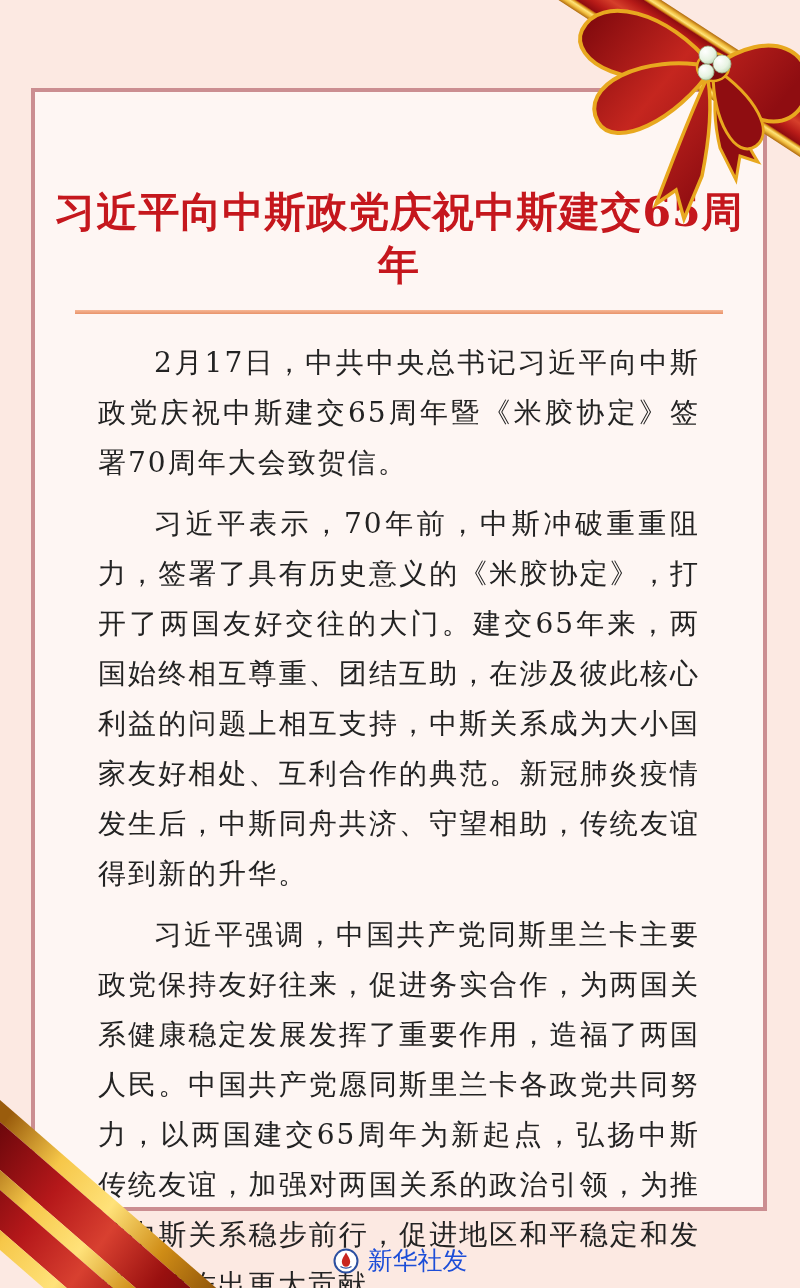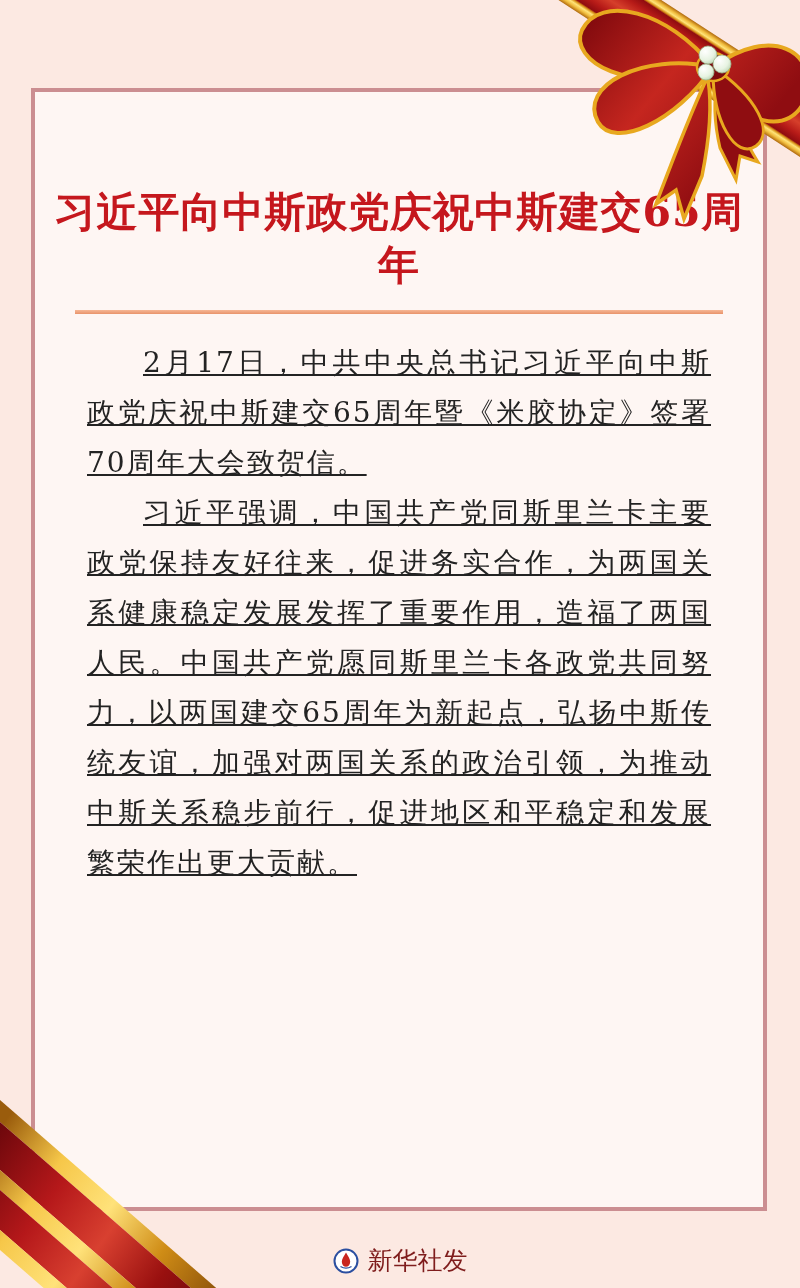--- a/index.html
+++ b/index.html
@@ -19,40 +19,41 @@
     letter-spacing:1px;
   }
   .divider {
     height:4px; margin:18px 40px 0;
     background:linear-gradient(to bottom,#f6b795,#e8936a);
   }
   .body-text {
     margin:24px 52px 0; font-size:28px; line-height:50px; color:#232323;
     text-align:justify; letter-spacing:2px;
   }
-  .body-text p { margin:0; text-indent:2em;text-decoration:underline; }
+  .body-text p { margin:11px; text-indent:2em; }
   .footer {
     position:absolute; left:0; right:0; top:1244px; z-index:2;
     display:flex; justify-content:center; align-items:center; gap:9px;
-    color:#7f1d1d; font-size:25px;
+    color:#1d4ed8; font-size:25px;
     font-family:"DejaVu Sans","Liberation Sans",sans-serif;
   }
   .ribbon-top { position:absolute; top:0; right:0; z-index:3; }
   .ribbon-bottom { position:absolute; left:0; bottom:0; z-index:3; }
 </style>
 </head>
 <body>
 
 <div class="frame">
   <div class="title">
     <div>习近平向中斯政党庆祝中斯建交65周年</div>
   </div>
   <div class="divider"></div>
   <div class="body-text">
     <p>2月17日，中共中央总书记习近平向中斯政党庆祝中斯建交65周年暨《米胶协定》签署70周年大会致贺信。</p>
+    <p>习近平表示，70年前，中斯冲破重重阻力，签署了具有历史意义的《米胶协定》，打开了两国友好交往的大门。建交65年来，两国始终相互尊重、团结互助，在涉及彼此核心利益的问题上相互支持，中斯关系成为大小国家友好相处、互利合作的典范。新冠肺炎疫情发生后，中斯同舟共济、守望相助，传统友谊得到新的升华。</p>
     <p>习近平强调，中国共产党同斯里兰卡主要政党保持友好往来，促进务实合作，为两国关系健康稳定发展发挥了重要作用，造福了两国人民。中国共产党愿同斯里兰卡各政党共同努力，以两国建交65周年为新起点，弘扬中斯传统友谊，加强对两国关系的政治引领，为推动中斯关系稳步前行，促进地区和平稳定和发展繁荣作出更大贡献。</p>
   </div>
 </div>
 
 <svg class="ribbon-top" width="270" height="270" viewBox="0 0 270 270">
   <defs>
     <linearGradient id="tbandG" gradientUnits="userSpaceOnUse" x1="0" y1="-28" x2="0" y2="28">
       <stop offset="0" stop-color="#b06a0e"></stop>
         <stop offset="0.06" stop-color="#f0bc3e"></stop>
       <stop offset="0.11" stop-color="#ffe47a"></stop>

